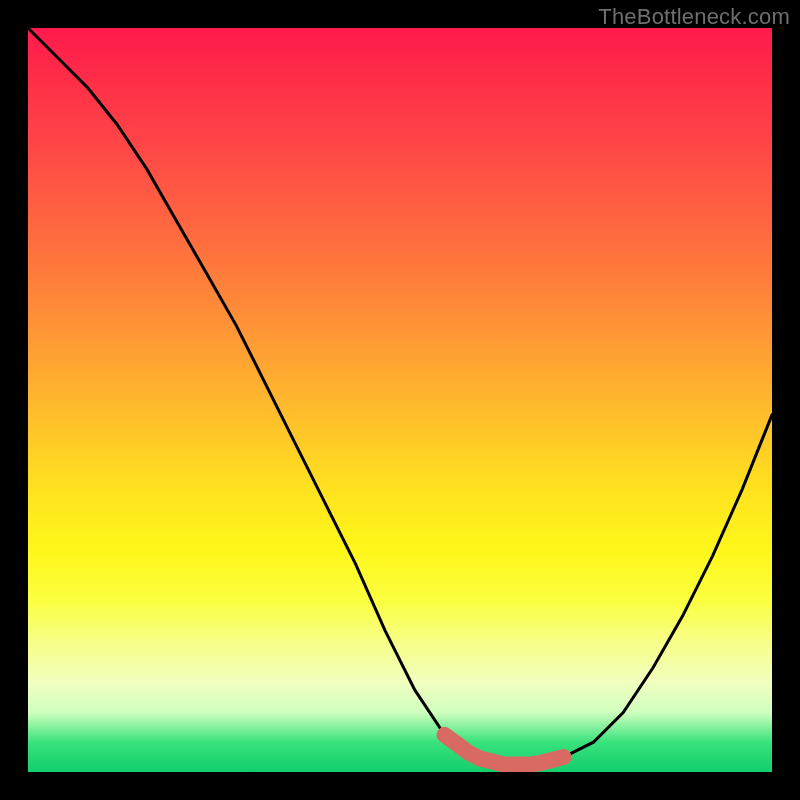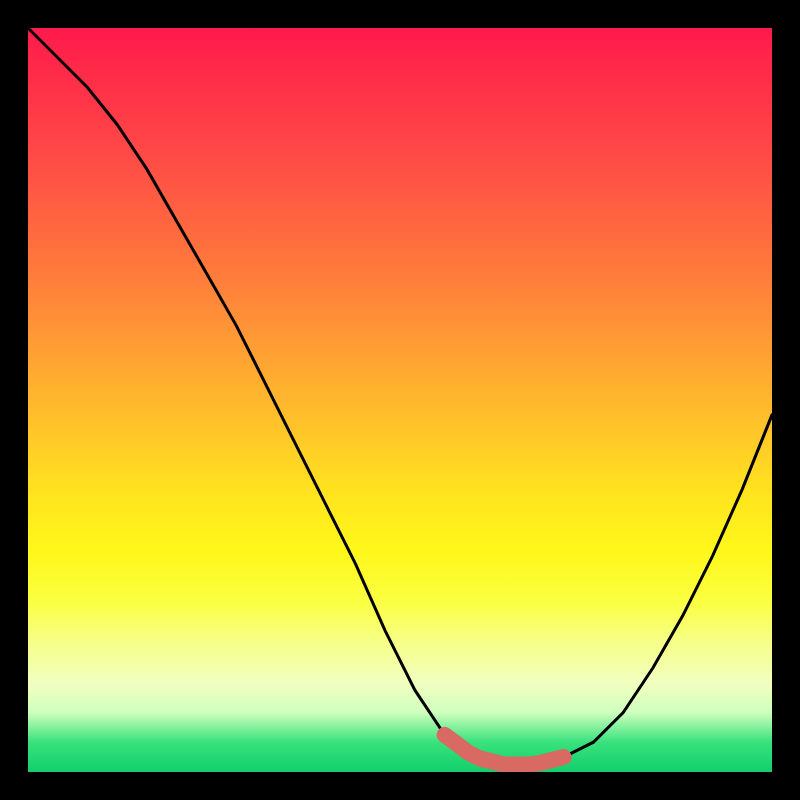--- a/index.html
+++ b/index.html
@@ -51,20 +51,21 @@
   }
   .overlay-svg {
     position: absolute;
     inset: 0;
   }
 </style>
 </head>
 <body>
 <div class="frame">
 
+  <div class="attribution">TheBottleneck.com</div>
 
   <div class="plot-area">
     <div class="gradient-bg"></div>
 
     <svg class="overlay-svg" viewBox="0 0 744 744" preserveAspectRatio="none">
 
       <path id="curve-path" fill="none" stroke="#000000" stroke-width="3" stroke-linecap="round" d="M0.0 0.0 L29.8 29.8 L59.5 59.5 L89.3 96.7 L119.0 141.4 L148.8 193.4 L178.6 245.5 L208.3 297.6 L238.1 357.1 L267.8 416.6 L297.6 476.2 L327.4 535.7 L357.1 602.6 L386.9 662.2 L416.6 706.8 L446.4 729.1 L476.2 736.6 L505.9 736.6 L535.7 729.1 L565.4 714.2 L595.2 684.5 L625.0 639.8 L654.7 587.8 L684.5 528.2 L714.2 461.3 L744.0 386.9"></path>
 
       <path id="highlight-path" fill="none" stroke="#d86a63" stroke-width="16" stroke-linecap="round" d="M416.6 706.8 L428.5 715.7 L440.4 724.7 L452.4 730.6 L464.3 733.6 L476.2 736.6 L488.1 736.6 L500.0 736.6 L511.9 735.1 L523.8 732.1 L535.7 729.1"></path>
     </svg>

